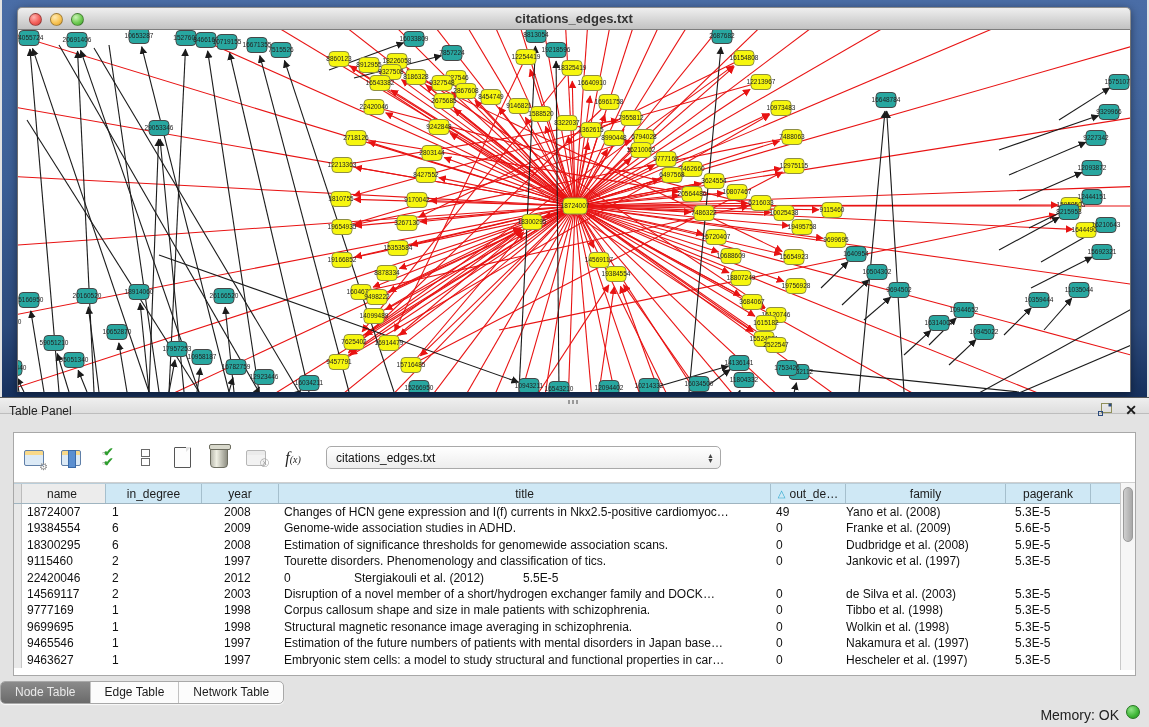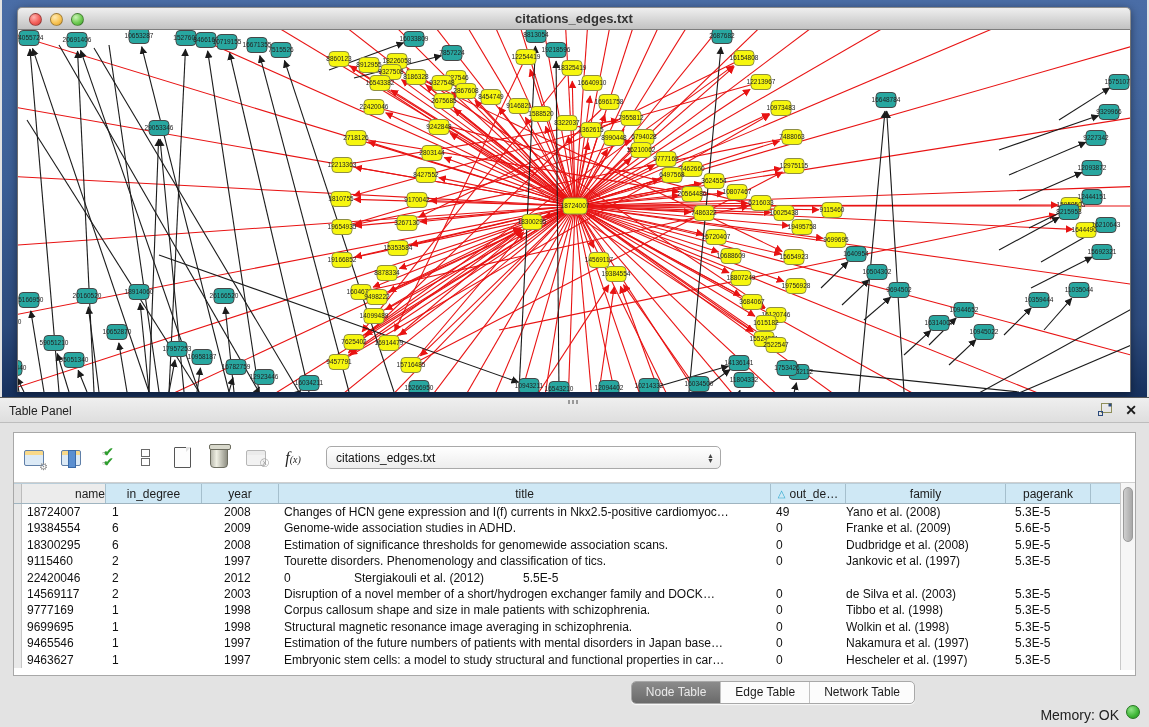--- a/index.html
+++ b/index.html
@@ -18,21 +18,21 @@
     font-size:13px; color:#333; font-weight:bold; }
   .lights { position:absolute; left:11px; top:5px; display:flex; gap:8px; }
   .light { width:13px; height:13px; border-radius:50%; border:1px solid rgba(0,0,0,.35); }
   .light.red   { background:radial-gradient(circle at 35% 30%, #ffb3ae, #f4605a 55%, #c93c37); }
   .light.yellow{ background:radial-gradient(circle at 35% 30%, #ffe9b0, #f8c455 55%, #d99b2b); }
   .light.green { background:radial-gradient(circle at 35% 30%, #c9f4b4, #6ecb52 55%, #3f9c2f); }
   .win-body { height:362px; background:#fff; border-left:1px solid #6f6f6f; border-right:1px solid #6f6f6f; overflow:hidden; }
   .win-body svg { display:block; }
 
   
-  .panel-header { position:absolute; left:0; top:397px; width:1149px; height:26px;
+  .panel-header { position:absolute; left:0; top:397px; width:1149px; height:17px;
     background:linear-gradient(180deg,#efefef,#dedede); border-top:1px solid #5a5a5a; border-bottom:1px solid #bdbdbd; }
   .panel-header .ptitle { position:absolute; left:9px; top:6px; font-size:12px; color:#222; }
   .grip { position:absolute; left:568px; top:2px; width:12px; height:4px;
     background:repeating-linear-gradient(90deg,#9a9a9a 0 2px, transparent 2px 4px); }
   .ph-icons { position:absolute; right:12px; top:4px; display:flex; gap:12px; align-items:center; }
   .close-x { font-size:14px; font-weight:bold; color:#1a1a1a; line-height:16px; cursor:default; }
 
   .panel-body { position:absolute; left:0; top:423px; width:1149px; height:304px; background:#e3e3e3; }
   .inner-box { position:absolute; left:13px; top:9px; width:1123px; height:244px;
     background:#fff; border:1px solid #a8a8a8; }
@@ -61,39 +61,39 @@
   .combo { width:395px; height:23px; margin-left:16px; border:1px solid #a9a9a9; border-radius:5px;
     background:linear-gradient(180deg,#ffffff,#ededed); display:flex; align-items:center; padding:0 6px 0 9px; }
   .combo .cval { flex:1; font-size:12px; color:#111; }
   .combo .arrows { display:flex; flex-direction:column; line-height:5px; font-size:7px; color:#444; }
 
   
   .tbl { position:relative; width:1121px; height:192px; }
   .thead { display:flex; height:21px; font-size:12px; color:#1c1c1c;
     border-top:1px solid #b9cdd9; border-bottom:1px solid #9fb4c0; }
   .th { background:#cfe8f5; border-right:1px solid #a5bfcd; display:flex; align-items:center; justify-content:center; }
-  .th.namecol { background:#ececec; justify-content:flex-end; }
+  .th.namecol { background:#ececec; justify-content:flex-end; padding-right:28px; }
   .gut { width:8px; background:#e2e2e2; border-right:1px solid #bcbcbc; }
   .h0{width:84px}.h1{width:96px}.h2{width:77px}.h3{width:492px}.h4{width:75px}.h5{width:160px}.h6{width:85px}
   .hfill { flex:1; background:#cfe8f5; }
   .sort-tri { color:#2fa9cf; font-size:10px; margin-right:4px; }
   .tbody { position:absolute; left:0; top:21px; width:1106px; height:166px; overflow:hidden; }
   .trow { display:flex; height:16.4px; line-height:16.4px; font-size:12px; color:#101010; }
   .trow .gutc { width:8px; background:#e9e9e9; border-right:1px solid #c6c6c6; height:16.4px; }
   .td { white-space:nowrap; overflow:hidden; }
   .td.c0{width:84px; padding-left:5px;} .td.c1{width:96px; padding-left:6px;}
   .td.c2{width:77px; padding-left:22px;} .td.c3{width:492px; padding-left:5px;}
   .td.c4{width:75px; padding-left:5px;} .td.c5{width:160px; }
   .td.c6{width:85px; padding-left:9px;}
   .vscroll { position:absolute; right:0; top:0; width:15px; height:187px; background:#f6f6f6; border-left:1px solid #c9c9c9; }
   .vthumb { position:absolute; left:2px; top:4px; width:10px; height:55px; border-radius:5px;
     background:linear-gradient(90deg,#cfcfcf,#a8a8a8); border:1px solid #9a9a9a; }
 
   
-  .tabbar { position:absolute; left:0; top:258px; width:915px; display:flex; justify-content:flex-end; }
+  .tabbar { position:absolute; left:0; top:258px; width:1149px; display:flex; justify-content:flex-start; }
   .seg { display:flex; border:1px solid #a8a8a8; border-radius:5px; overflow:hidden;
     background:#fcfcfc; box-shadow:0 1px 1px rgba(255,255,255,.8); }
   .seg .tab { padding:3px 14px; font-size:12px; color:#1c1c1c; border-right:1px solid #c2c2c2; height:21px; line-height:15px; }
   .seg .tab:last-child { border-right:none; }
   .seg .tab.active { background:linear-gradient(180deg,#8b8b8b,#6a6a6a); color:#e9e9e9; }
 
   
   .statusbar { position:absolute; left:0; top:700px; width:1149px; height:27px; }
   .mem { position:absolute; right:30px; top:7px; font-size:14px; color:#222; }
   .memdot { position:absolute; right:9px; top:5px; width:14px; height:14px; border-radius:50%;

